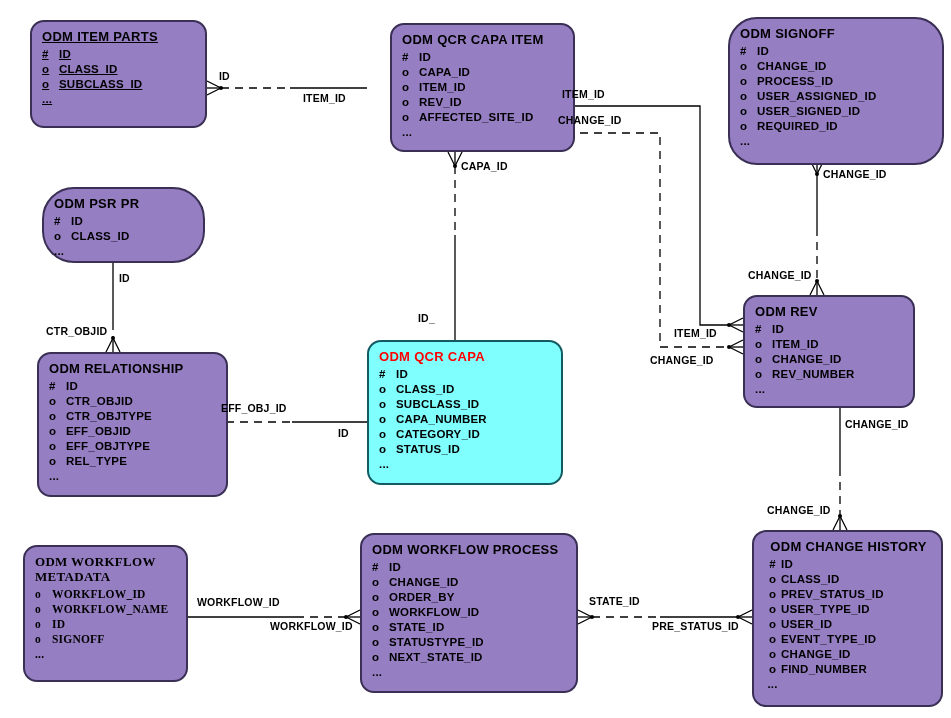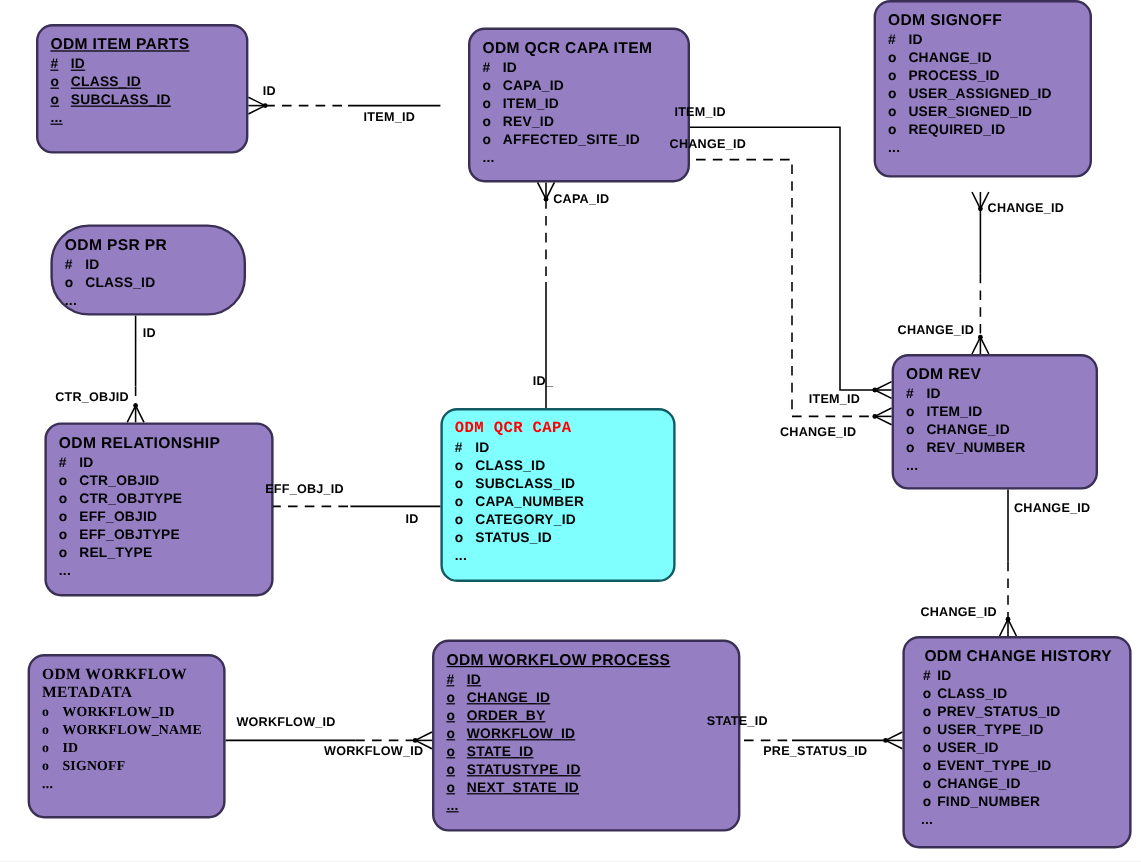--- a/index.html
+++ b/index.html
@@ -21,38 +21,38 @@
   #wires path, #wires line{stroke:var(--line-color);fill:none;stroke-width:1.3px;}
   #wires .dashed{stroke-dasharray:8 6;}
   #wires circle{fill:var(--line-color);stroke:none;}
   .entity{
     position:absolute;box-sizing:border-box;
     background:var(--entity-fill);border:2px solid var(--entity-border);
     border-radius:14px;padding:7px 8px 4px 10px;color:var(--text-color);
   }
   .entity.highlight{background:var(--highlight-fill);border-color:var(--highlight-border);}
   .etitle{font-size:13px;font-weight:bold;letter-spacing:.3px;line-height:15px;margin-bottom:3px;}
-  .entity.highlight .etitle{color:var(--highlight-title-color);font-family:Liberation Mono, monospace;}
+  .entity.highlight .etitle{color:var(--highlight-title-color);}
   .field-row{display:flex;font-size:11.5px;font-weight:bold;line-height:15px;letter-spacing:.2px;}
   .fp{width:17px;flex:0 0 17px;}
   .fn{white-space:nowrap;}
   .edge-label{
     position:absolute;font-size:10.5px;font-weight:bold;letter-spacing:.2px;
     color:var(--text-color);white-space:nowrap;line-height:12px;
   }
   
   #e-item-parts        {left:30px;  top:20px;  width:177px; height:108px;text-decoration:underline;}
   #e-qcr-capa-item     {left:367px; top:23px;  width:185px; height:129px;margin-left:23px;}
-  #e-signoff           {left:728px; top:0;  width:182px; height:148px;}
+  #e-signoff           {left:728px; top:17px;  width:216px; height:148px;border-radius:29px;}
   #e-psr-pr            {left:42px;  top:187px; width:163px; height:76px;border-radius:32px;}
   #e-relationship      {left:37px;  top:352px; width:191px; height:145px;}
   #e-qcr-capa          {left:367px; top:340px; width:196px; height:145px;}
   #e-rev               {left:743px; top:295px; width:172px; height:113px;}
   #e-workflow-metadata {left:23px;  top:545px; width:165px; height:137px;font-family:Liberation Serif, serif;}
-  #e-workflow-process  {left:360px; top:533px; width:257px; height:160px;text-decoration:underline;}
+  #e-workflow-process  {left:360px; top:533px; width:218px; height:160px;}
   #e-change-history    {left:752px; top:530px; width:191px; height:177px;text-align:center;}
 </style>
 </head>
 <body>
 
 <div id="canvas">
 
   <svg id="wires" xmlns="http://www.w3.org/2000/svg">
 
     <g>
@@ -492,27 +492,27 @@
       </div>
   </div>
 
   <span class="edge-label" style="left:219px;top:70px">ID</span>
   <span class="edge-label" style="left:303px;top:92px">ITEM_ID</span>
   <span class="edge-label" style="left:562px;top:88px">ITEM_ID</span>
   <span class="edge-label" style="left:558px;top:114px">CHANGE_ID</span>
   <span class="edge-label" style="left:674px;top:327px">ITEM_ID</span>
   <span class="edge-label" style="left:650px;top:354px">CHANGE_ID</span>
   <span class="edge-label" style="left:461px;top:160px">CAPA_ID</span>
-  <span class="edge-label" style="left:444px;top:312px">ID_</span>
+  <span class="edge-label" style="left:418px;top:312px">ID_</span>
   <span class="edge-label" style="left:823px;top:168px">CHANGE_ID</span>
   <span class="edge-label" style="left:748px;top:269px">CHANGE_ID</span>
   <span class="edge-label" style="left:119px;top:272px">ID</span>
   <span class="edge-label" style="left:46px;top:325px">CTR_OBJID</span>
   <span class="edge-label" style="left:221px;top:402px">EFF_OBJ_ID</span>
   <span class="edge-label" style="left:338px;top:427px">ID</span>
   <span class="edge-label" style="left:845px;top:418px">CHANGE_ID</span>
   <span class="edge-label" style="left:767px;top:504px">CHANGE_ID</span>
   <span class="edge-label" style="left:197px;top:596px">WORKFLOW_ID</span>
   <span class="edge-label" style="left:270px;top:620px">WORKFLOW_ID</span>
   <span class="edge-label" style="left:589px;top:595px">STATE_ID</span>
-  <span class="edge-label" style="left:636px;top:620px">PRE_STATUS_ID</span>
+  <span class="edge-label" style="left:652px;top:620px">PRE_STATUS_ID</span>
 
 </div>
 
 </body></html>

